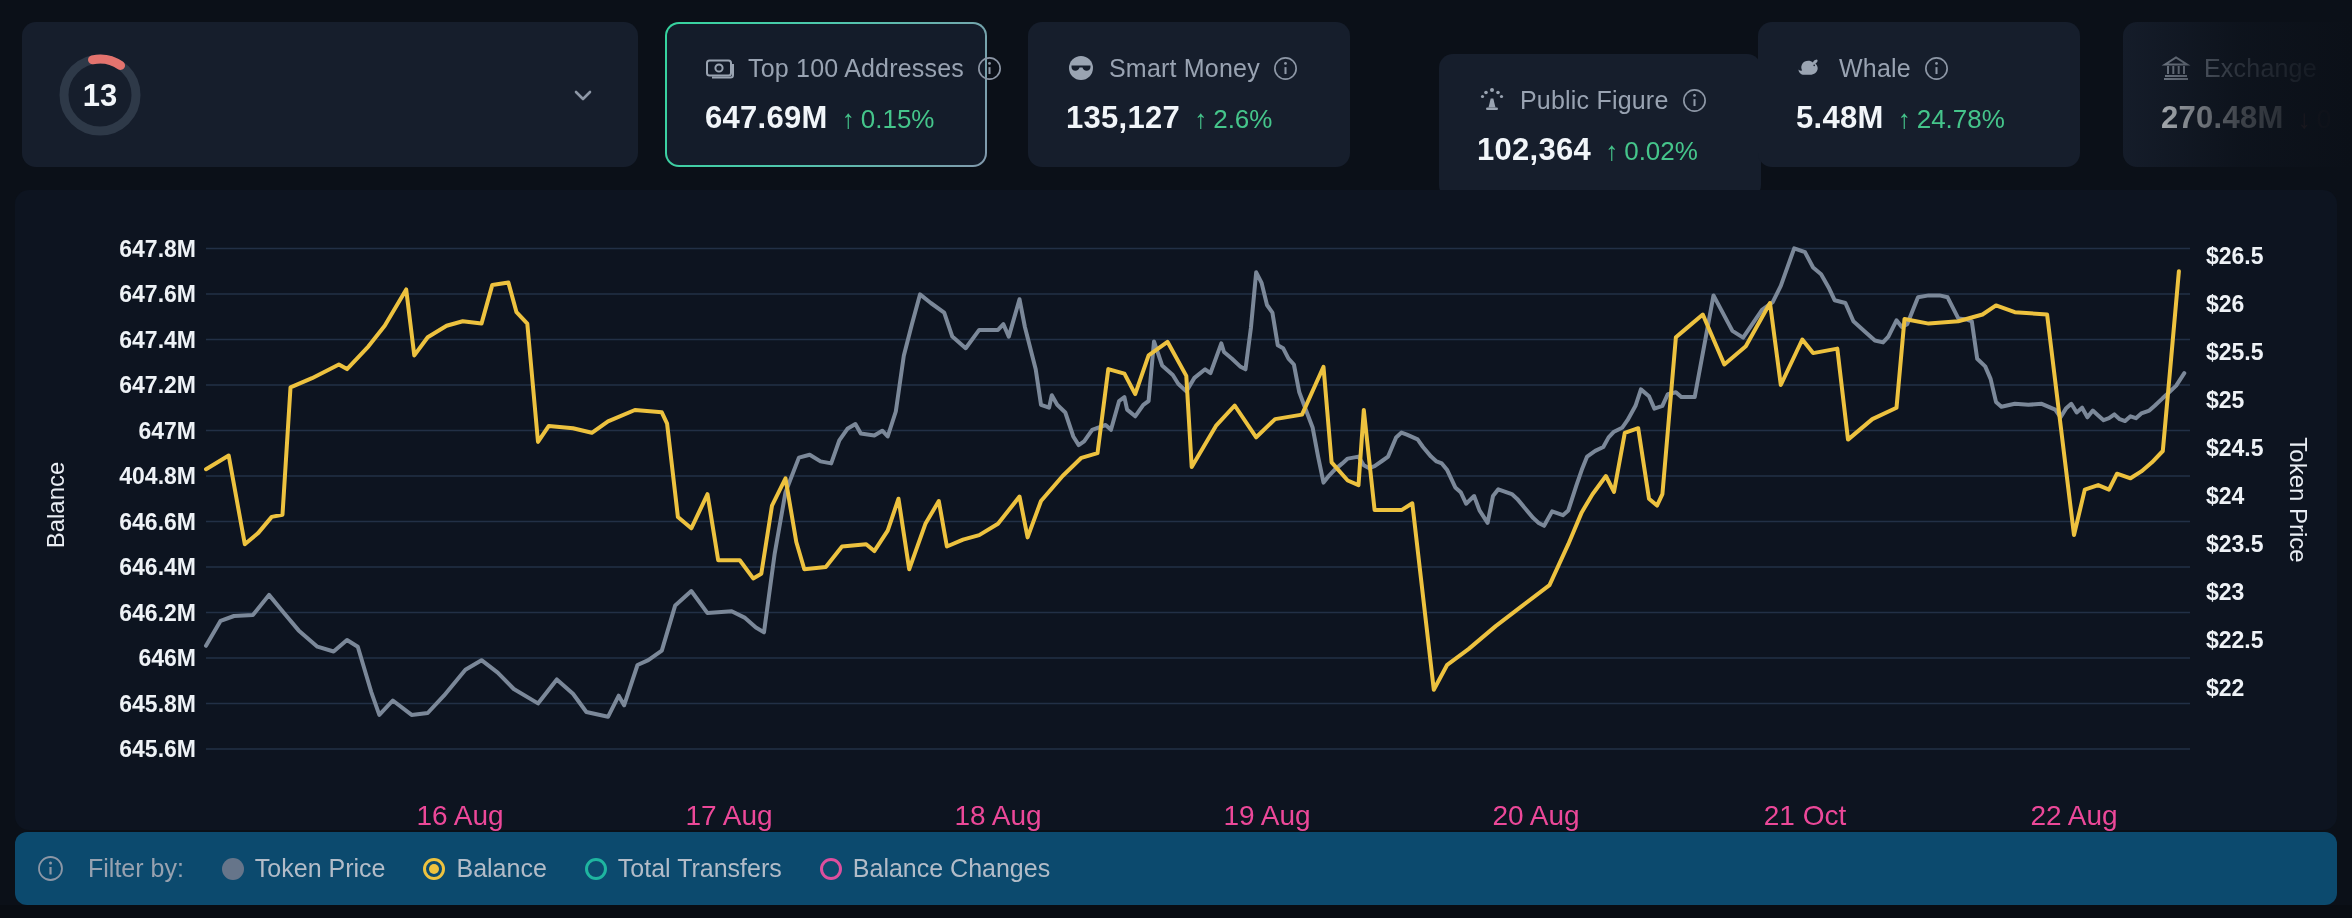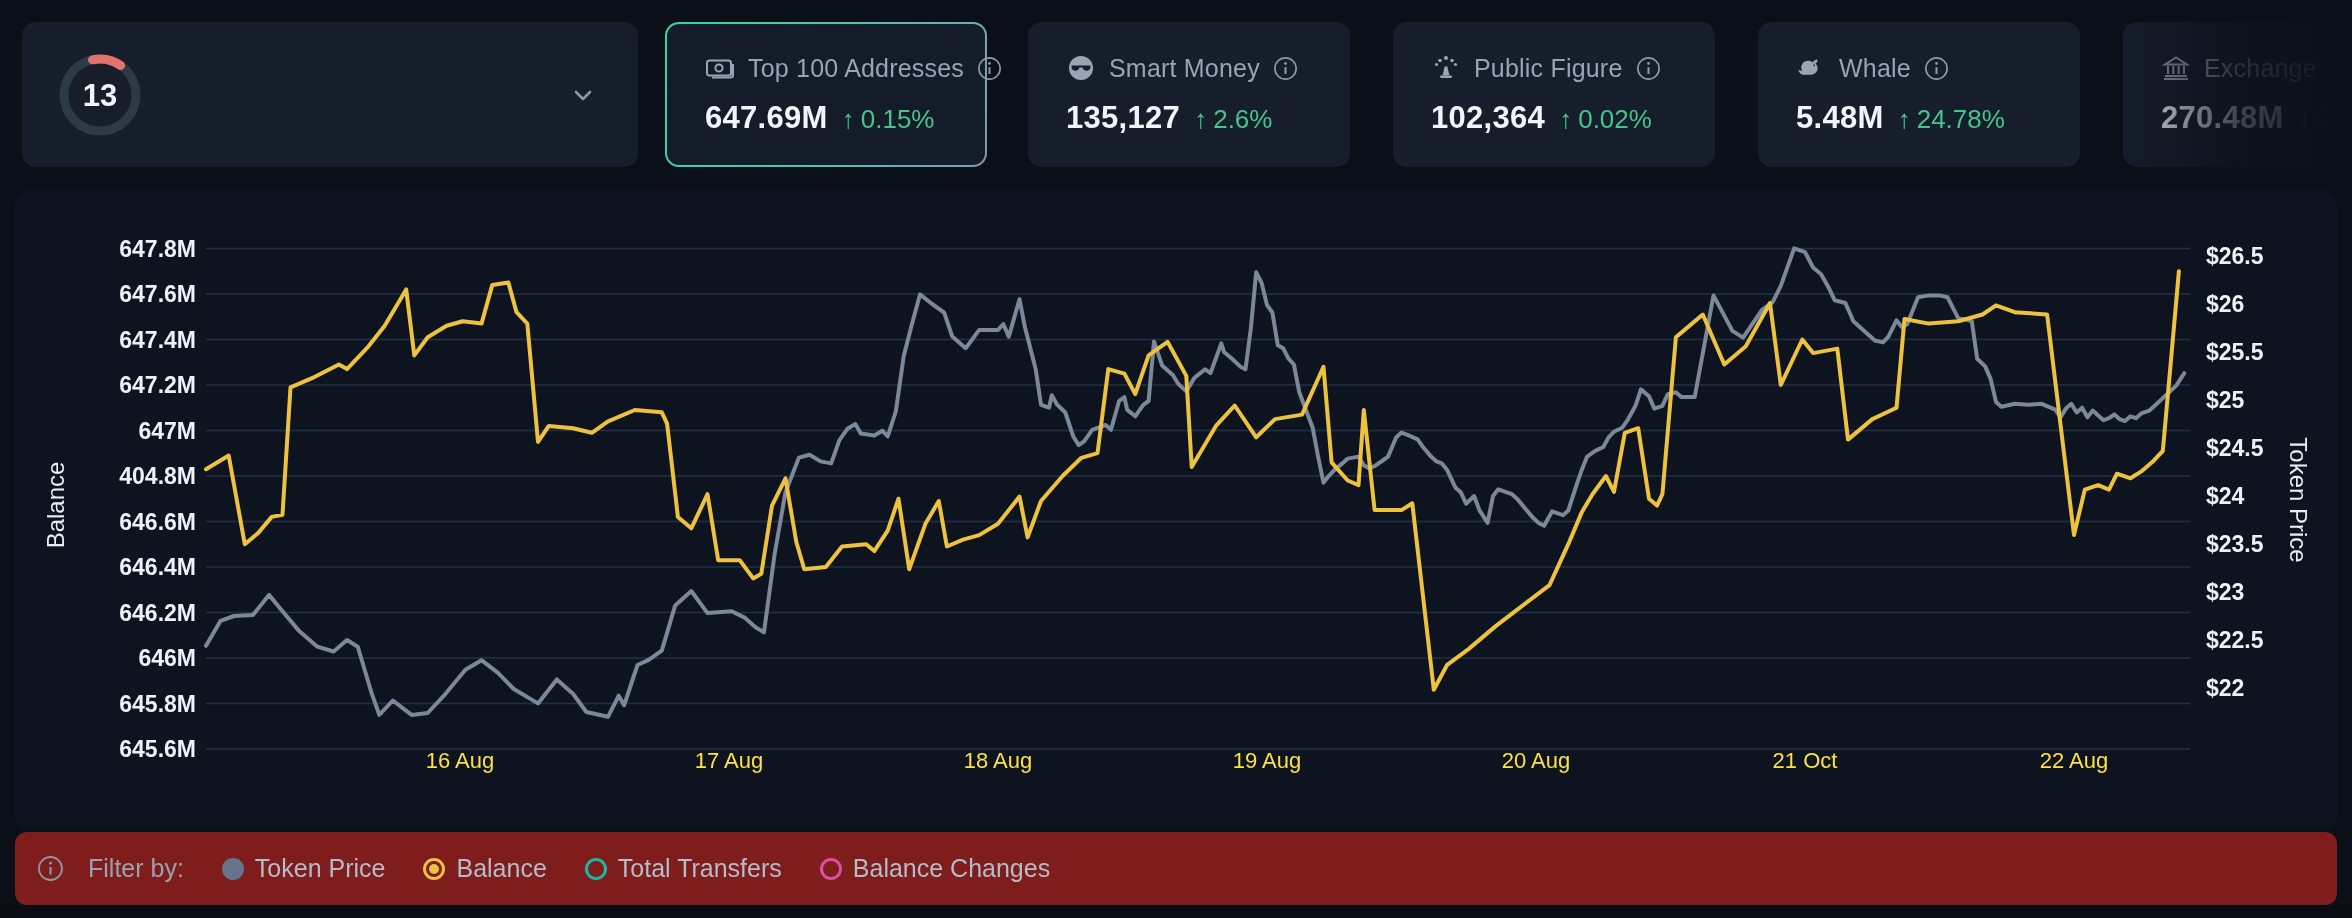--- a/index.html
+++ b/index.html
@@ -15,21 +15,21 @@
   }
   .card.selected{
     border:2px solid transparent;
     background:linear-gradient(#141c2a,#141c2a) padding-box,
                linear-gradient(110deg,#35d49e,#4fc7ad 45%,#8299ad) border-box;
   }
   .dist-card{left:22px;width:616px;display:flex;align-items:center;padding:0 40px 0 34px;}
   .stat-card{width:322px;display:flex;flex-direction:column;justify-content:center;gap:17px;padding:0 30px 0 38px;}
   .stat-card.c2{left:665px;}
   .stat-card.c3{left:1028px;}
-  .stat-card.c4{left:1393px;}
+  .stat-card.c4{left:1439px;margin-top:32px;}
   .stat-card.c5{left:1758px;}
   .stat-card.c6{left:2123px;}
   .stat-line1{display:flex;align-items:center;gap:13px;}
   .stat-label{font-size:25px;color:#99a3b2;letter-spacing:.2px;white-space:nowrap;}
   .stat-line2{display:flex;align-items:baseline;gap:14px;}
   .stat-value{font-size:31px;font-weight:700;color:#f1f5f9;letter-spacing:.3px;}
   .stat-change{font-size:26px;color:#45c58b;display:flex;align-items:baseline;gap:6px;}
   .stat-change .arrow{font-size:26px;}
   .stat-change.down{color:#a35c55;}
   .dist-texts{margin-left:28px;flex:1;}
@@ -39,27 +39,27 @@
   .icon{display:inline-flex;flex:none;}
   .fade-right{
     position:absolute;top:10px;right:0;width:250px;height:170px;pointer-events:none;
     background:linear-gradient(90deg,rgba(11,16,24,0) 0%,rgba(11,16,24,.78) 55%,#0b1018 100%);
   }
   .chart-panel{position:absolute;left:15px;top:190px;width:2322px;height:640px;border-radius:14px;background:#0d1420;}
   #chart-svg{position:absolute;left:0;top:0;}
   .ytick{position:absolute;font-size:23px;font-weight:600;color:#eef2f6;line-height:30px;}
   .ytick.left{width:150px;text-align:right;left:46px;}
   .ytick.right{width:150px;text-align:left;left:2206px;}
-  .xtick{position:absolute;top:748px;width:140px;text-align:center;font-size:22px;font-weight:500;color:#fde047;}
+  .xtick{position:absolute;top:800px;width:140px;text-align:center;font-size:28px;font-weight:500;color:#ec4899;}
   .axis-title{position:absolute;font-size:24px;color:#e9edf3;white-space:nowrap;}
   .axis-title.left{left:56px;top:505px;transform:translate(-50%,-50%) rotate(-90deg);}
   .axis-title.right{left:2298px;top:500px;transform:translate(-50%,-50%) rotate(90deg);}
   .filter-panel{
     position:absolute;left:15px;top:832px;width:2322px;height:73px;border-radius:12px;
-    background:#7f1d1d;display:flex;align-items:center;padding:0 0 0 22px;box-sizing:border-box;gap:24px;
+    background:#0c4a6e;display:flex;align-items:center;padding:0 0 0 22px;box-sizing:border-box;gap:24px;
   }
   .filter-label{font-size:25px;color:#98a2b0;}
   .legend-item{display:flex;align-items:center;gap:11px;cursor:pointer;margin-left:14px;}
   .legend-item .label{font-size:25px;color:#b3bcc8;white-space:nowrap;}
   .swatch{width:22px;height:22px;border-radius:50%;box-sizing:border-box;position:relative;flex:none;}
   .swatch.filled{background:#66758a;}
   .swatch.ring{border:3px solid currentColor;}
   .swatch.selected{border:3px solid currentColor;}
   .swatch.selected::after{
     content:"";position:absolute;left:3px;top:3px;width:10px;height:10px;border-radius:50%;background:currentColor;

